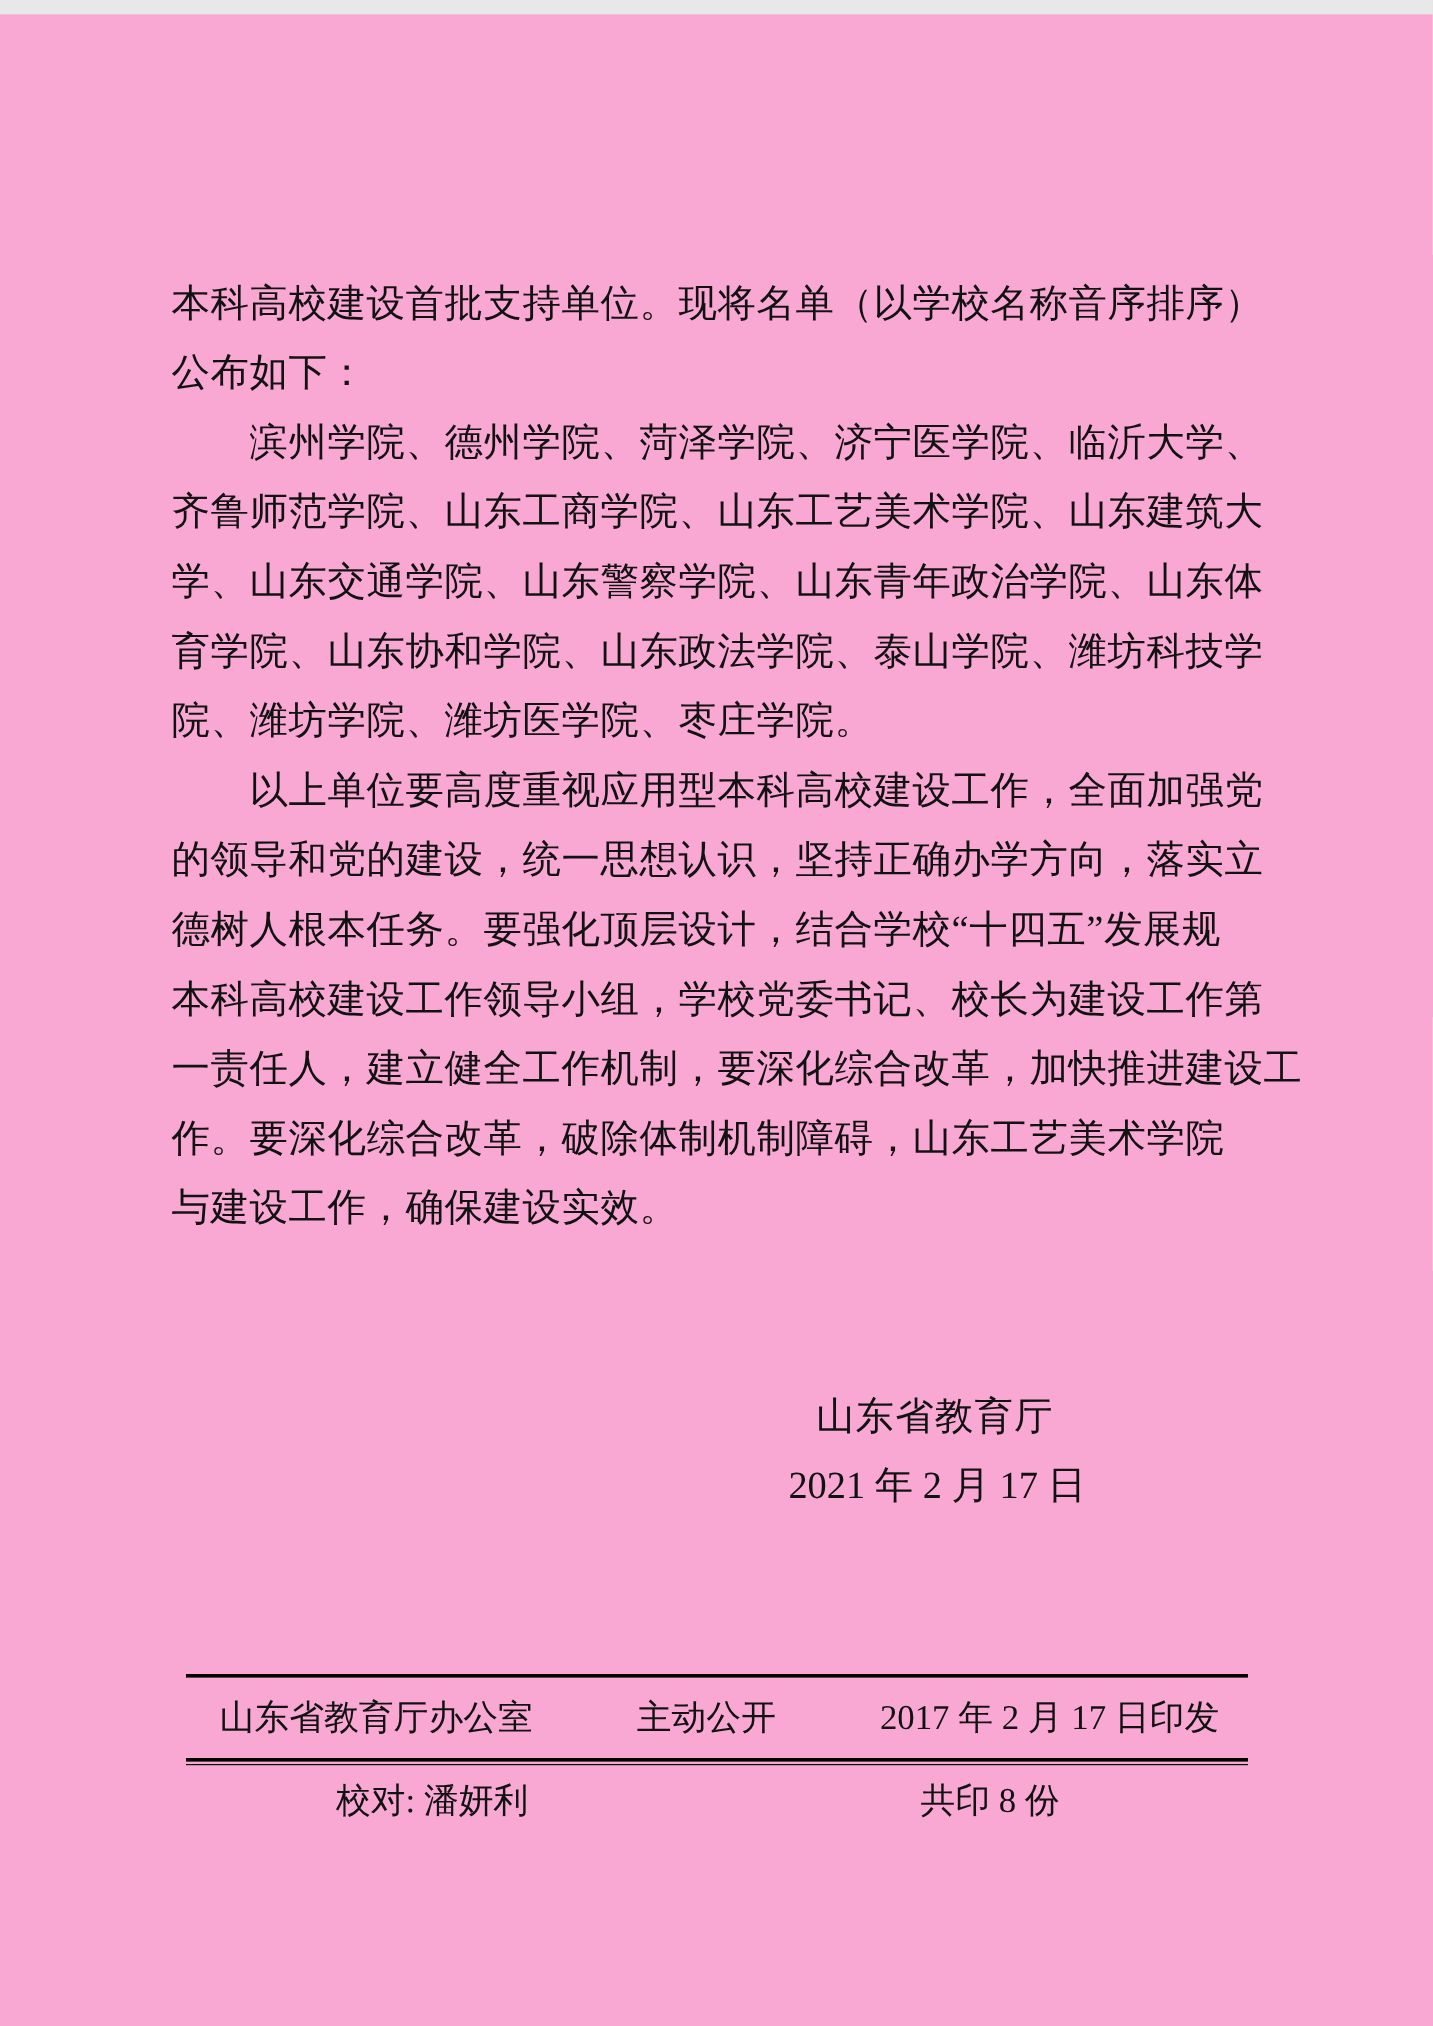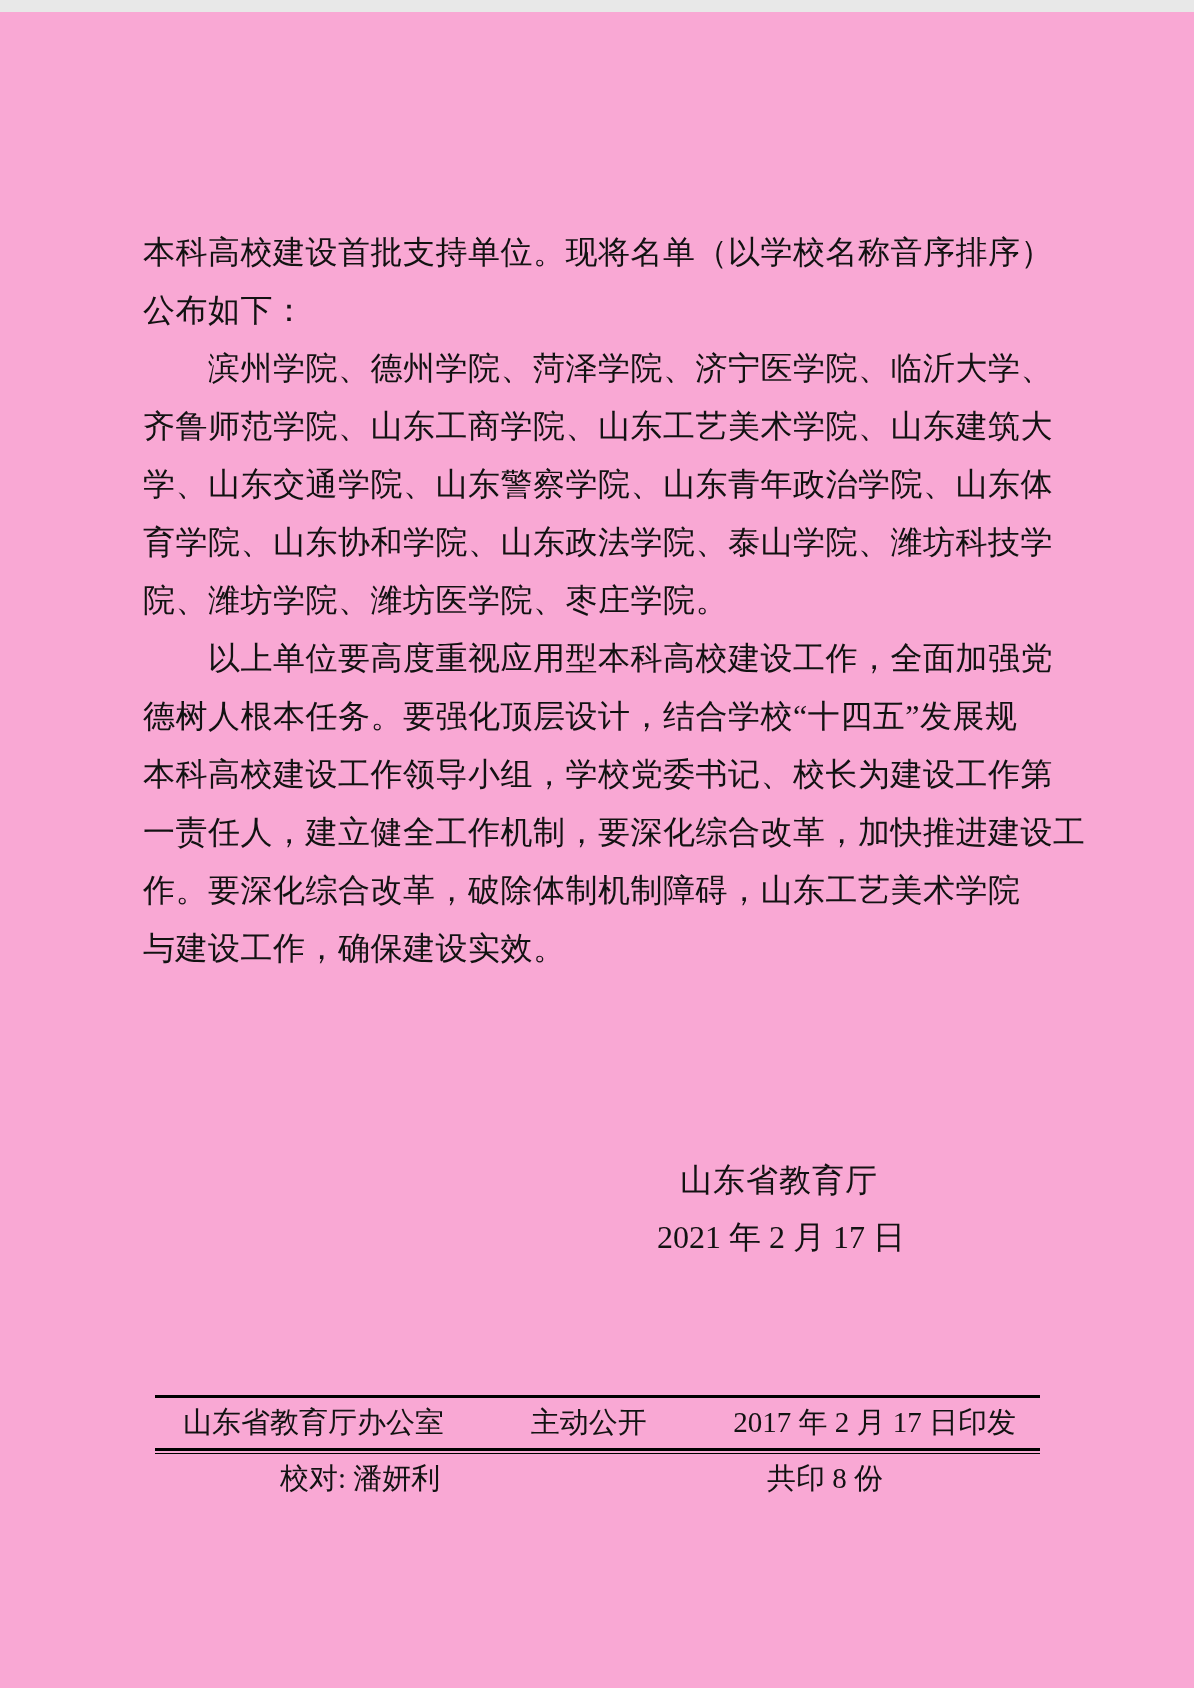--- a/index.html
+++ b/index.html
@@ -48,47 +48,48 @@
     width: 885px;
     font-size: 29px;
   }
   .rule-thick { height: 3px; background: #000; }
   .rule-thin { height: 1px; background: #000; }
   .rule-gap { height: 2px; background: transparent; }
   .record-row1 {
     display: flex;
     justify-content: space-between;
     align-items: center;
-    height: 50px;
+    height: 67px;
   }
   .record-row1 .cell-office { margin-left: 28px; }
   .record-row1 .cell-date { margin-right: 24px; }
   .record-row2 {
     display: flex;
     justify-content: space-between;
-    align-items: center;
+    align-items: flex-end;
     height: 50px;
   }
   .record-row2 .cell-proof { margin-left: 125px; }
   .record-row2 .cell-copies { margin-right: 157px; }
 </style>
 </head>
 <body>
 
 <div class="page">
 
   <div class="doc-body">
     <div class="body-line">本科高校建设首批支持单位。现将名单（以学校名称音序排序）</div>
     <div class="body-line">公布如下：</div>
     <div class="body-line">　　滨州学院、德州学院、菏泽学院、济宁医学院、临沂大学、</div>
     <div class="body-line">齐鲁师范学院、山东工商学院、山东工艺美术学院、山东建筑大</div>
     <div class="body-line">学、山东交通学院、山东警察学院、山东青年政治学院、山东体</div>
     <div class="body-line">育学院、山东协和学院、山东政法学院、泰山学院、潍坊科技学</div>
     <div class="body-line">院、潍坊学院、潍坊医学院、枣庄学院。</div>
     <div class="body-line">　　以上单位要高度重视应用型本科高校建设工作，全面加强党</div>
+    <div class="body-line">的领导和党的建设，统一思想认识，坚持正确办学方向，落实立</div>
     <div class="body-line">德树人根本任务。要强化顶层设计，结合学校“十四五”发展规</div>
     <div class="body-line">本科高校建设工作领导小组，学校党委书记、校长为建设工作第</div>
     <div class="body-line">一责任人，建立健全工作机制，要深化综合改革，加快推进建设工</div>
     <div class="body-line">作。要深化综合改革，破除体制机制障碍，山东工艺美术学院</div>
     <div class="body-line">与建设工作，确保建设实效。</div>
   </div>
 
   <div class="sig-agency">山东省教育厅</div>
   <div class="sig-date">2021 年 2 月 17 日</div>
 

